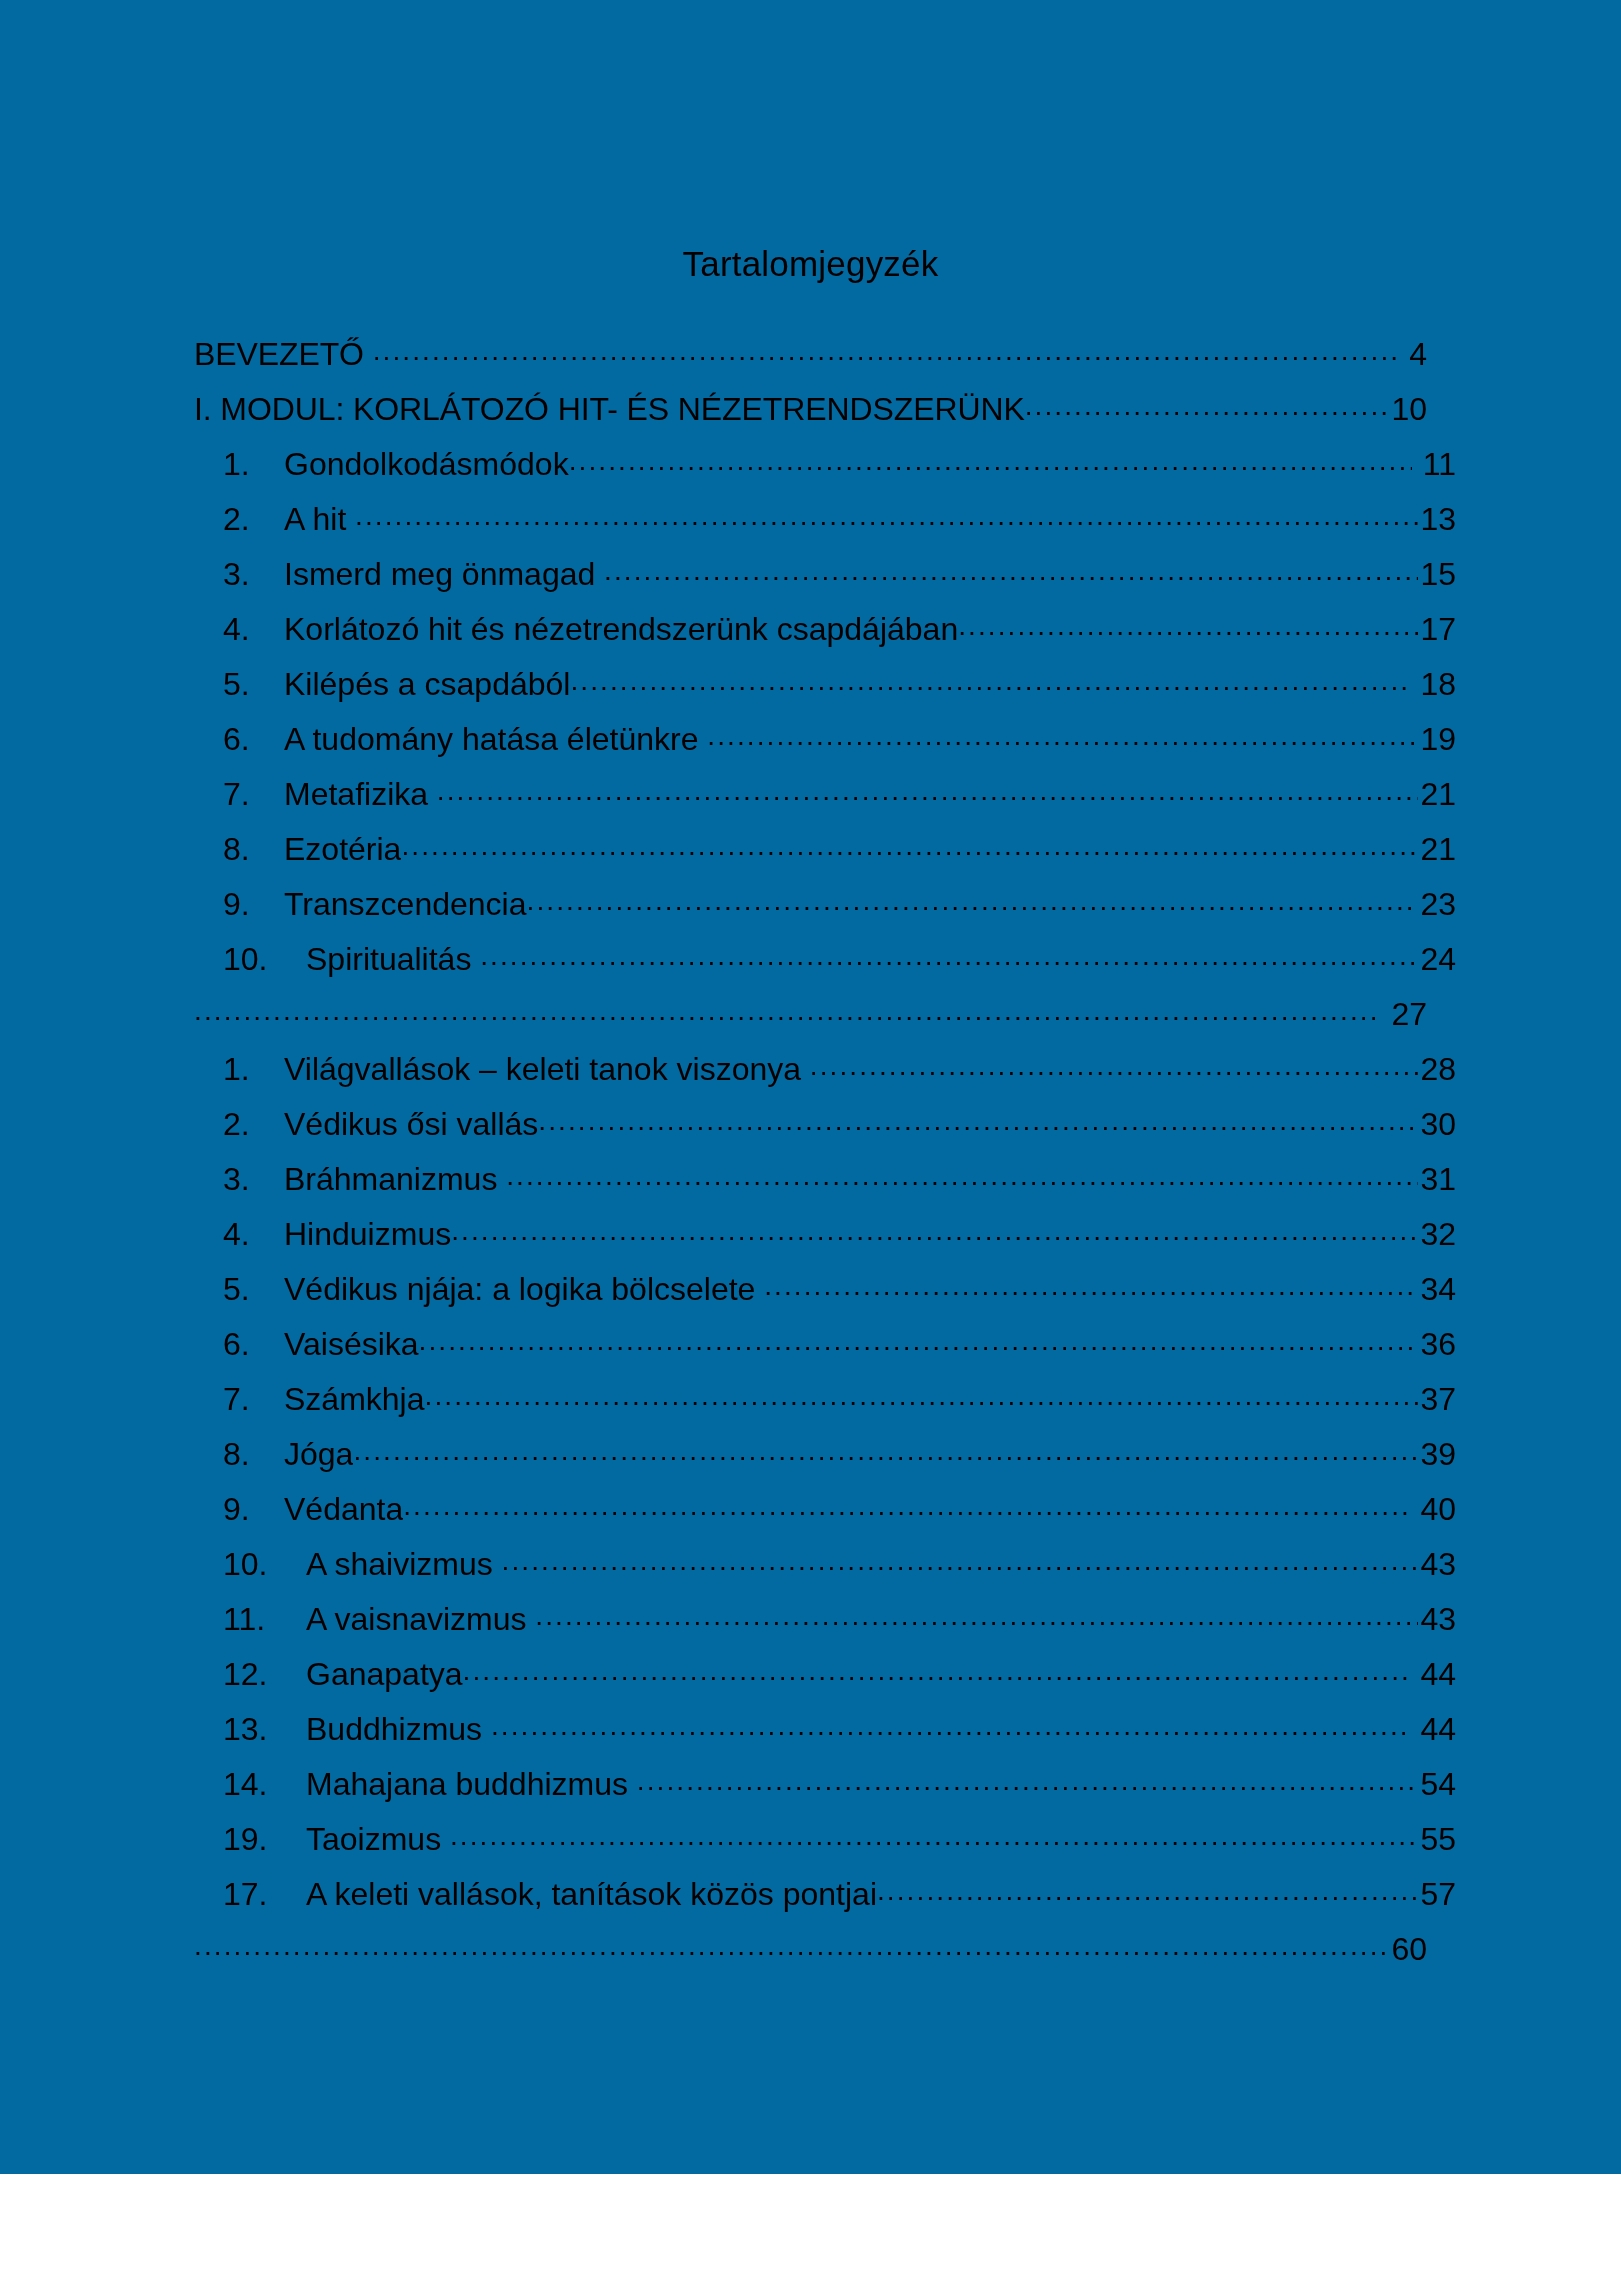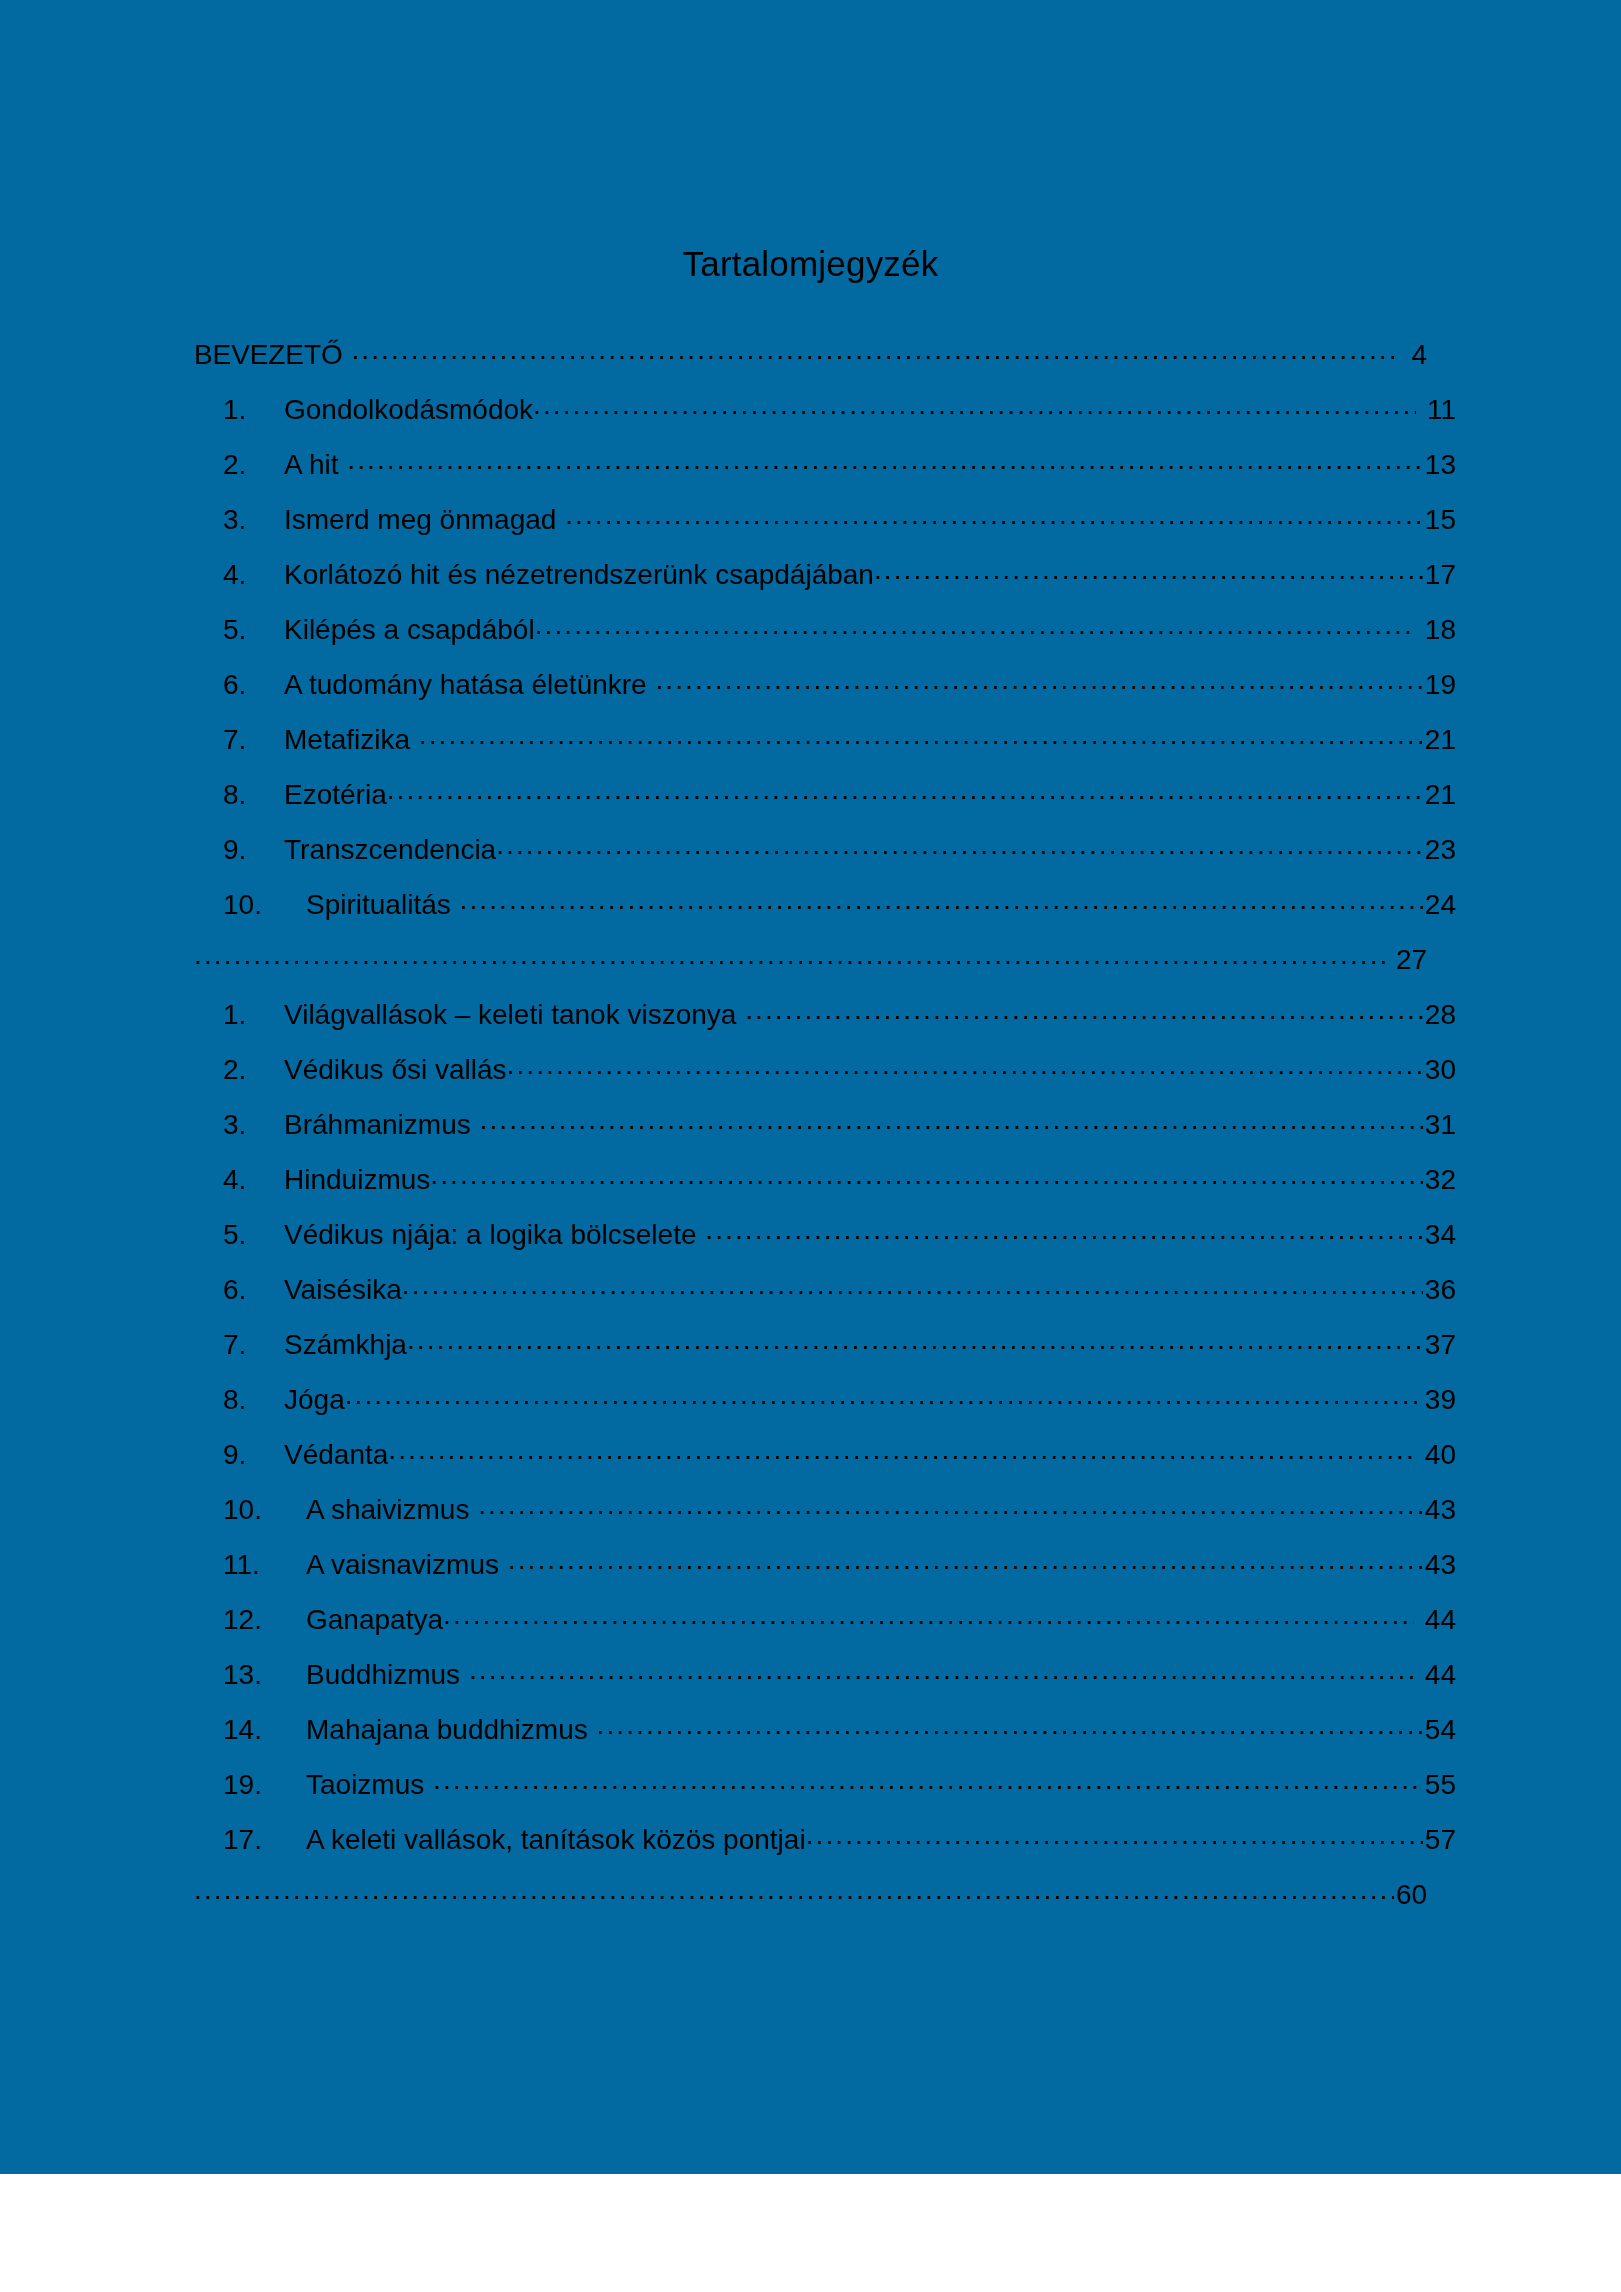--- a/index.html
+++ b/index.html
@@ -40,21 +40,21 @@
     top: 327px;
     left: 194px;
     width: 1233px;   
   }
 
   .toc-entry {
     display: flex;
     align-items: baseline;
     width: 100%;
     height: 55px;
-    font-size: 28px;
+    font-size: 32px;
     line-height: 55px;
     white-space: nowrap;
     overflow: hidden;
   }
 
   
   .toc-entry.level-0 {
     padding-left: 0;
     letter-spacing: -0.1px;
   }
@@ -123,20 +123,25 @@
 <div class="page">
 
   <h1 class="toc-title">Tartalomjegyzék</h1>
 
   <div class="toc">
       <div class="toc-entry level-0 gap-before-leader gap-before-page">
         <span class="entry-text">BEVEZETŐ</span>
         <span class="entry-leader"></span>
         <span class="entry-page">4</span>
       </div>
+      <div class="toc-entry level-0">
+        <span class="entry-text">I. MODUL: KORLÁTOZÓ HIT- ÉS NÉZETRENDSZERÜNK</span>
+        <span class="entry-leader"></span>
+        <span class="entry-page">10</span>
+      </div>
       <div class="toc-entry level-1 gap-before-page">
         <span class="entry-num">1.</span>
         <span class="entry-text">Gondolkodásmódok</span>
         <span class="entry-leader"></span>
         <span class="entry-page">11</span>
       </div>
       <div class="toc-entry level-1 gap-before-leader">
         <span class="entry-num">2.</span>
         <span class="entry-text">A hit</span>
         <span class="entry-leader"></span>

